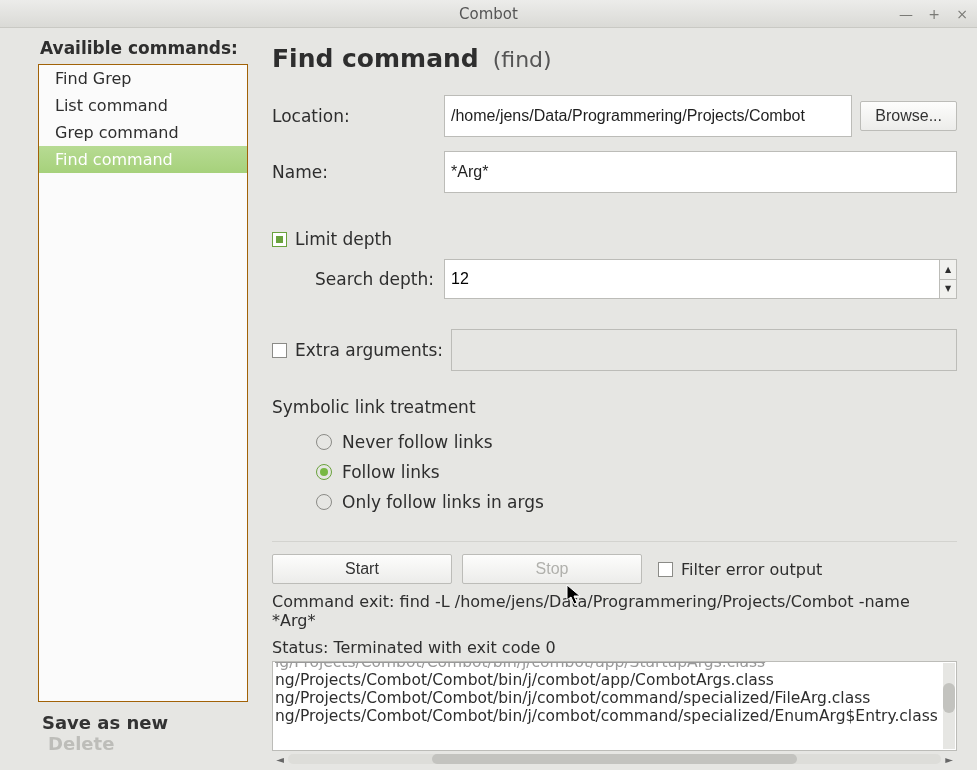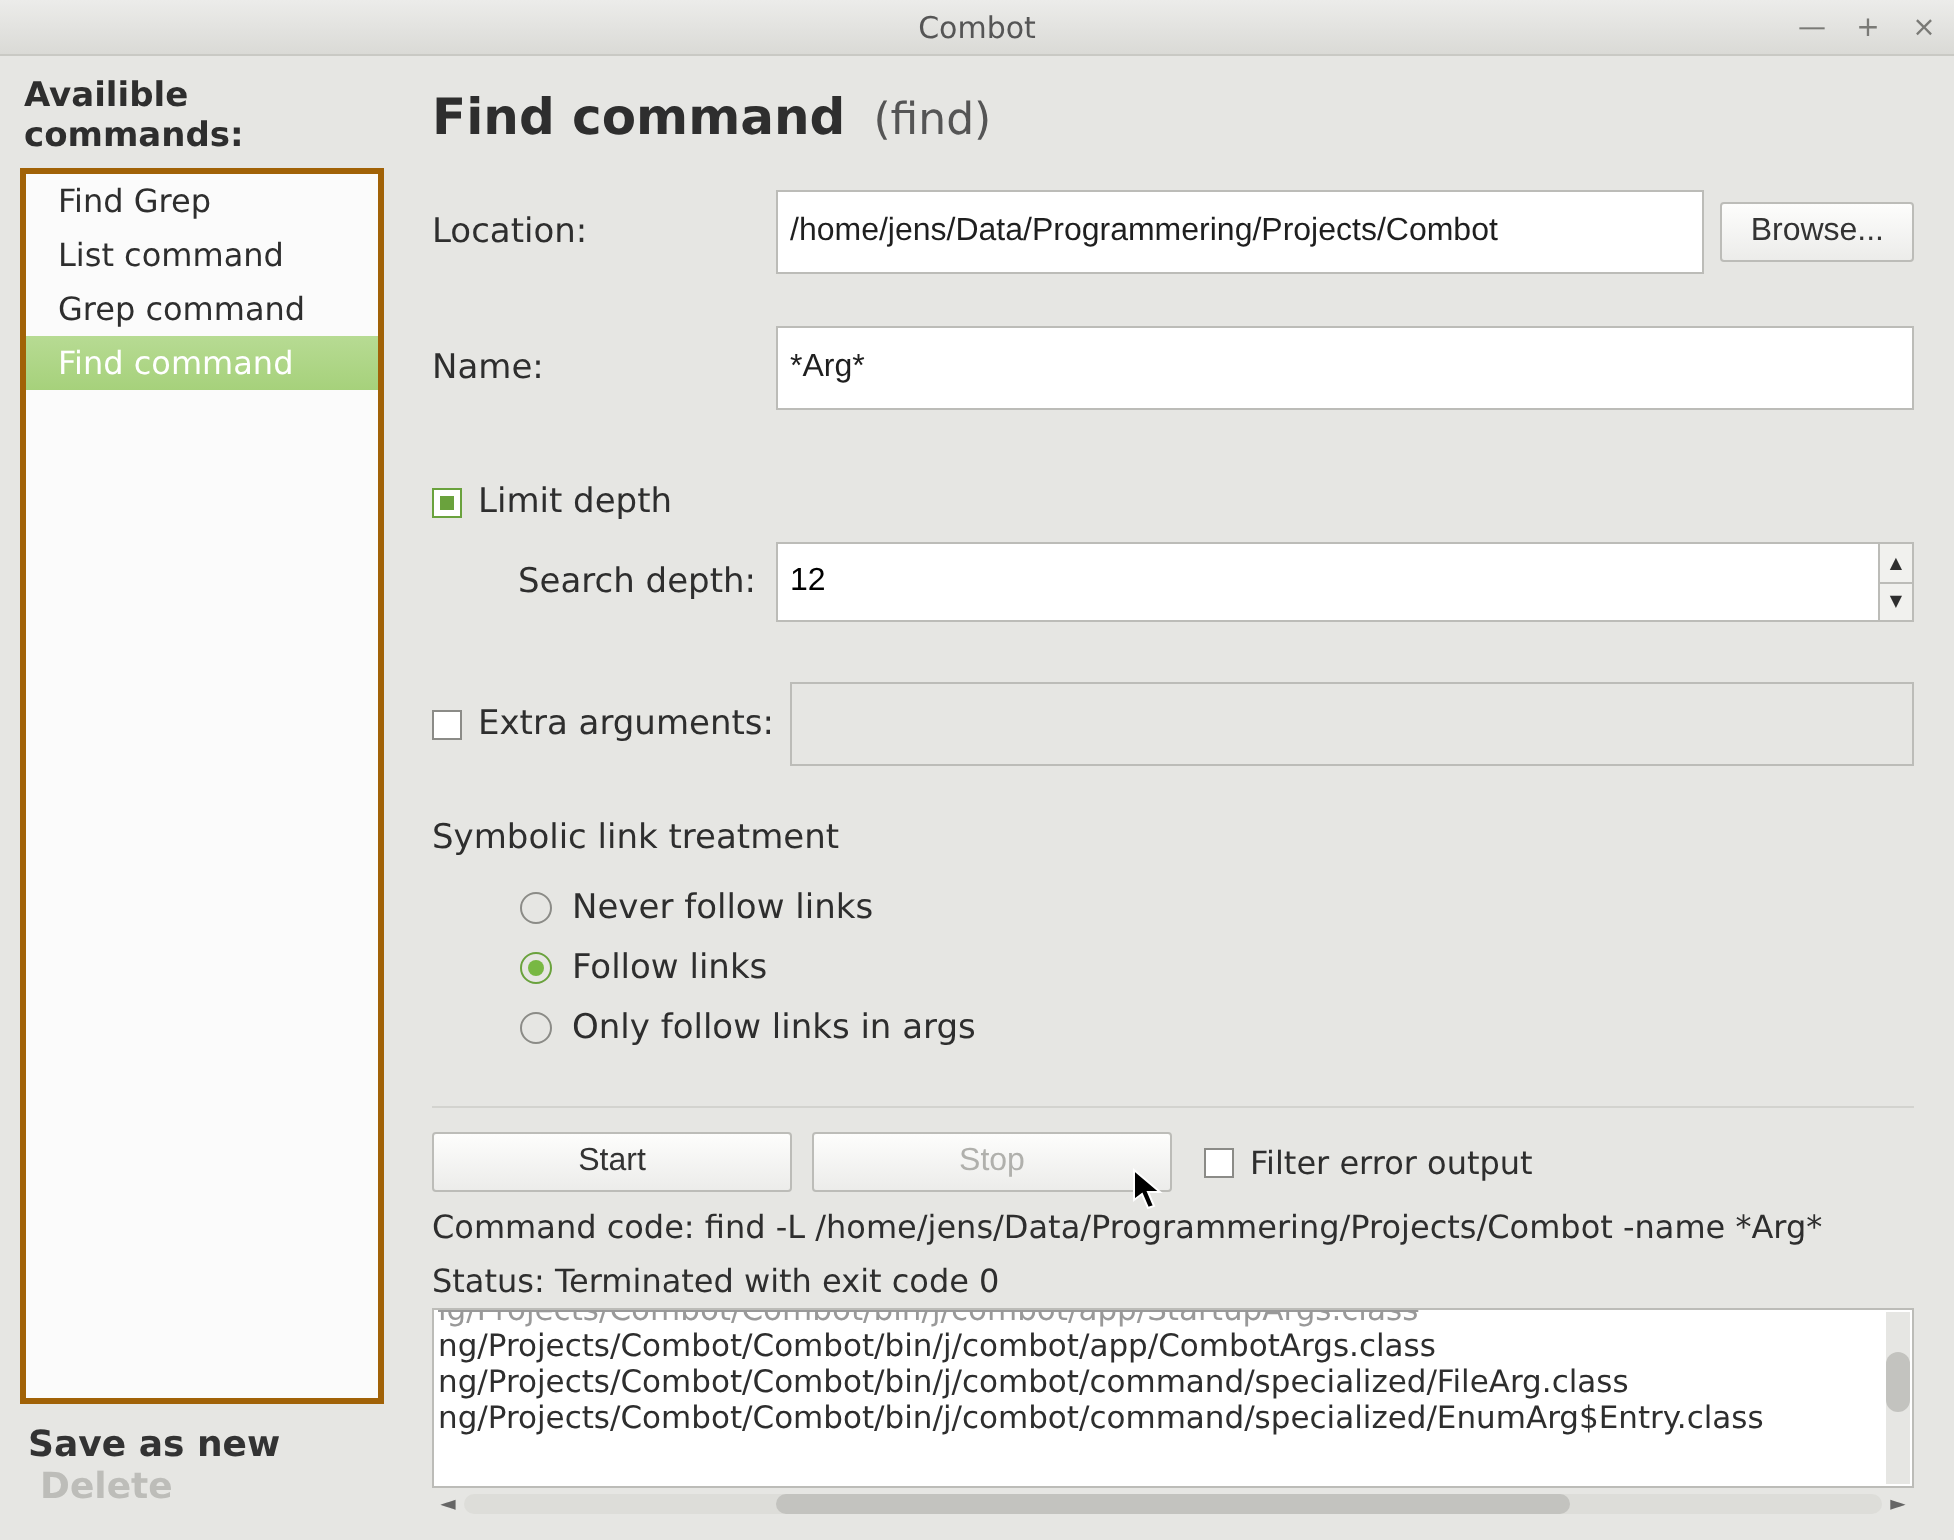--- a/index.html
+++ b/index.html
@@ -2,23 +2,23 @@
 <html><head>
 <meta charset="utf-8">
 <style>
   * { box-sizing: border-box; }
   html, body { margin:0; padding:0; font-family: "DejaVu Sans", "Liberation Sans", Arial, sans-serif; font-size:15px; color:#2e2e2e; background:#e6e6e3; }
   .window { width:977px; height:770px; background:#e6e6e3; display:flex; flex-direction:column; }
   .titlebar { position:relative; height:28px; line-height:28px; text-align:center; color:#555; background:linear-gradient(#ececea,#dadad6); border-bottom:1px solid #c9c9c4; }
   .titlebar .controls { position:absolute; right:6px; top:0; display:flex; gap:10px; color:#7a7a76; }
   .titlebar .ctrl { width:18px; height:28px; display:flex; align-items:center; justify-content:center; cursor:pointer; font-size:14px; }
   .content { flex:1; display:flex; min-height:0; }
-  .sidebar { width:192px; padding:8px 0 8px 10px; display:flex; flex-direction:column; }
+  .sidebar { width:220px; padding:8px 0 8px 10px; display:flex; flex-direction:column;margin-left:28px; }
   .sidebar-heading { font-weight:bold; font-size:17px; padding:2px 0 4px 2px; }
-  .list { flex:1; background:#fbfbfb; border:3px solid #a16207; margin-top:2px; margin-right:0; overflow:auto; }
+  .list { flex:1; background:#fbfbfb; border:1px solid #a16207; margin-top:2px; margin-right:0; overflow:auto; }
   .list-item { padding:4px 16px; font-size:16px; cursor:pointer; }
   .list-item.selected { background:linear-gradient(#b7db93,#a6d17b); color:#fff; }
   .sidebar-footer { padding:10px 4px 8px 4px; font-size:18px; font-weight:600; color:#333; }
   .sidebar-footer .del { color:#bdbdb9; margin-left:6px; cursor:default; }
   .main { flex:1; padding:16px 20px 10px 24px; display:flex; flex-direction:column; min-width:0; }
   .page-title-row { display:flex; align-items:baseline; gap:14px; margin-bottom:22px; }
   .page-title { font-size:25px; font-weight:700; }
   .page-sub { font-size:22px; color:#555; }
   .form-row { display:flex; align-items:center; margin-bottom:14px; }
   .lbl { width:172px; font-size:17px; }
@@ -150,21 +150,21 @@
       <div class="action-row">
         <button class="btn btn-wide">Start</button>
         <button class="btn btn-wide disabled">Stop</button>
         <div class="filter-check">
           <span class="check"></span>
           <span>Filter error output</span>
         </div>
       </div>
 
       <div class="cmdline">
-        <span>Command code: </span><span>find -L /home/jens/Data/Programmering/Projects/Combot -name *Arg*</span>
+        <span>Command exit: </span><span>find -L /home/jens/Data/Programmering/Projects/Combot -name *Arg*</span>
       </div>
       <div class="status">
         <span>Status: </span><span>Terminated with exit code 0</span>
       </div>
 
       <div class="output-wrap">
         <div class="output" id="output">
             <div style="text-decoration: line-through; color: rgb(153, 153, 153); margin-top: -9px;">ig/Projects/Combot/Combot/bin/j/combot/app/StartupArgs.class</div>
             <div>ng/Projects/Combot/Combot/bin/j/combot/app/CombotArgs.class</div>
             <div>ng/Projects/Combot/Combot/bin/j/combot/command/specialized/FileArg.class</div>

